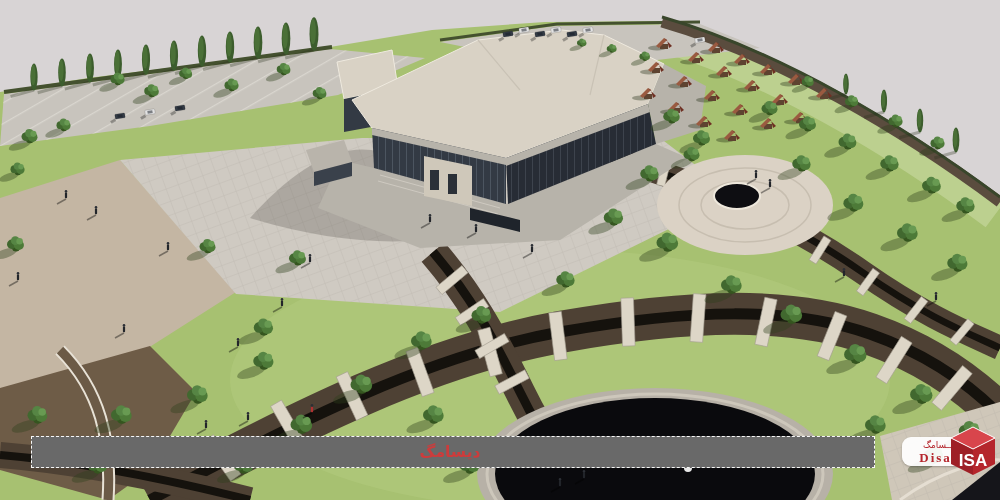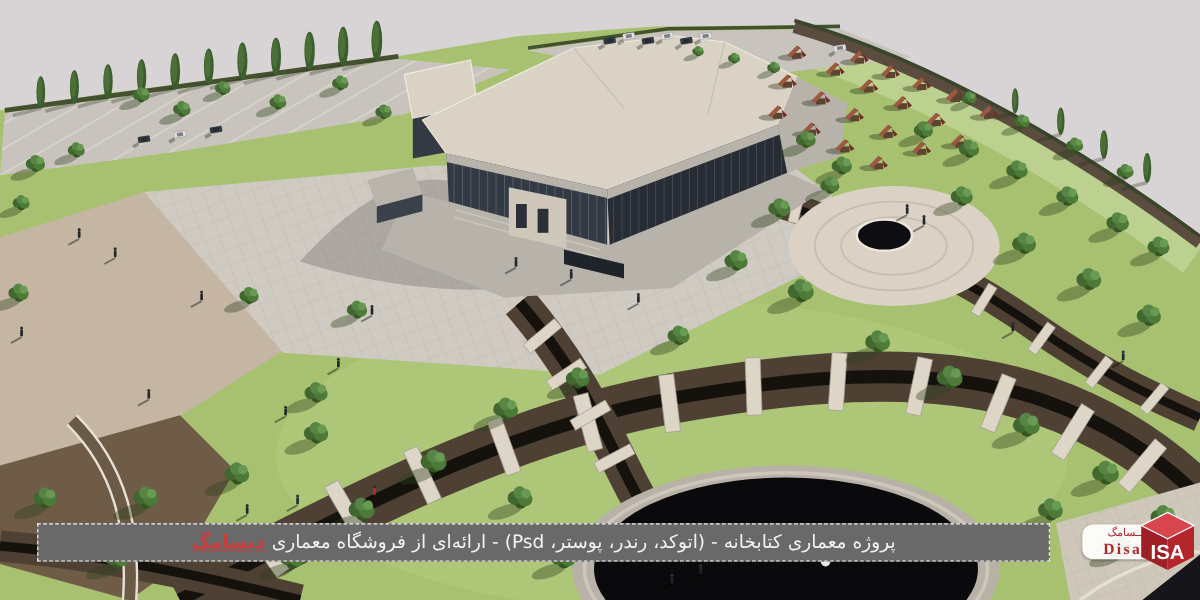--- a/index.html
+++ b/index.html
@@ -19,21 +19,21 @@
   .f-roof{fill:var(--roof);stroke:#efeadf;stroke-width:1;} .f-glass{fill:var(--glass);}
   .f-glassd{fill:var(--glassDark);} .f-conc{fill:var(--concrete);}
   .s-path{stroke:var(--path);fill:none;} .s-chan{stroke:var(--channel);fill:none;}
   .f-pond{fill:var(--pond);}
   #caption-bar{
     position:absolute;left:31px;top:436px;width:842px;height:30px;
     background:var(--captionBg);border:1px dashed rgba(255,255,255,.95);
     display:flex;align-items:center;justify-content:center;
     color:var(--captionText);font-size:15.5px;line-height:30px;white-space:nowrap;
     z-index:5;}
-  .caption-brand{color:var(--accentRed);margin-right:6px;font-weight:bold;text-decoration:underline;}
+  .caption-brand{color:var(--accentRed);margin-right:6px;font-weight:bold;}
   #logo{position:absolute;right:0;top:424px;width:100px;height:58px;z-index:6;}
   #logo-pill{position:absolute;left:2px;top:13px;width:80px;height:29px;
     background:rgba(255,255,255,.93);border-radius:9px;
     box-shadow:0 1px 2px rgba(0,0,0,.25);text-align:center;overflow:hidden;}
   #logo-fa{display:block;color:var(--logoRed);font-size:9px;line-height:11px;margin-top:3px;}
   #logo-en{display:block;color:var(--logoRed);font-size:13px;line-height:13px;
     font-family:"Liberation Serif",serif;letter-spacing:2px;font-weight:bold;}
   #logo-en .mag{font-size:7px;letter-spacing:0;vertical-align:baseline;}
   #logo-cube{position:absolute;right:0px;top:0px;}
 </style>
@@ -1038,21 +1038,20 @@
         </g>
         <g>
           <line x1="936" y1="301" x2="927" y2="306" stroke="rgba(0,0,0,.4)" stroke-width="1.6"></line>
           <rect x="934.9" y="294.5" width="2.2" height="5.8" rx="1" fill="#22252a"></rect>
           <circle cx="936" cy="293.4" r="1.3" fill="#2c2f35"></circle>
         </g>
       </g>
 </svg>
 
 <div id="caption-bar" dir="rtl" lang="fa">
-  <span>پروژه معماری کتابخانه - (اتوکد، رندر، پوستر، Psd) - ارائه‌ای از فروشگاه معماری</span>
   <span class="caption-brand">دیسامگ</span>
 </div>
 
 <div id="logo">
   <div id="logo-pill">
     <span id="logo-fa" dir="rtl" lang="fa">دیـــسامگ</span>
     <span id="logo-en"><span>Disa</span><span class="mag">mag</span></span>
   </div>
   <svg id="logo-cube" width="54" height="56" viewBox="0 0 54 56">
     <polygon points="27,3 49,14 27,25 5,14" fill="#d8454c"></polygon>

